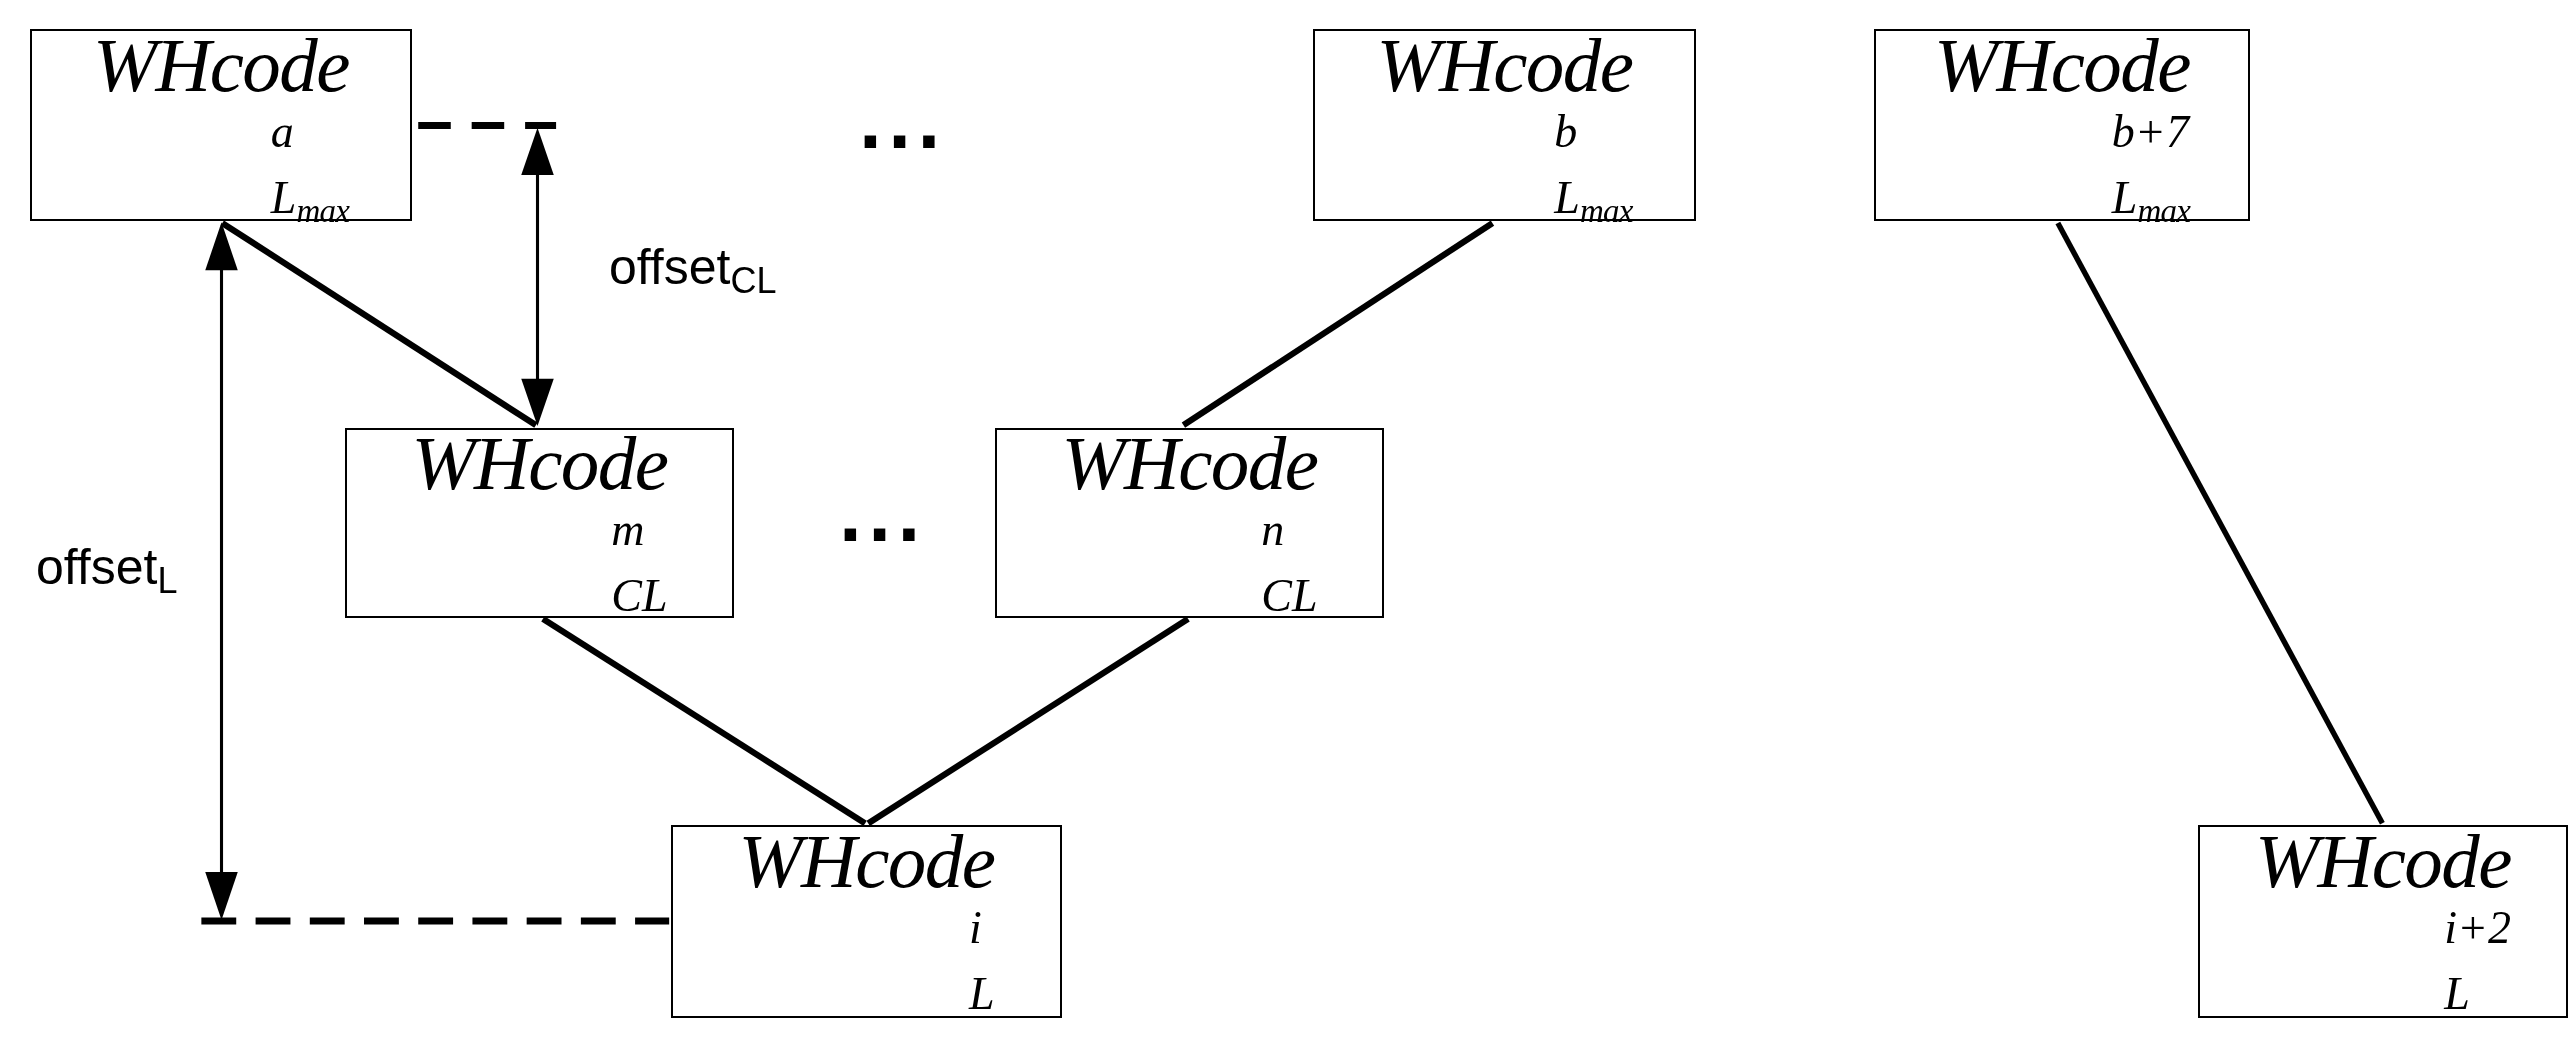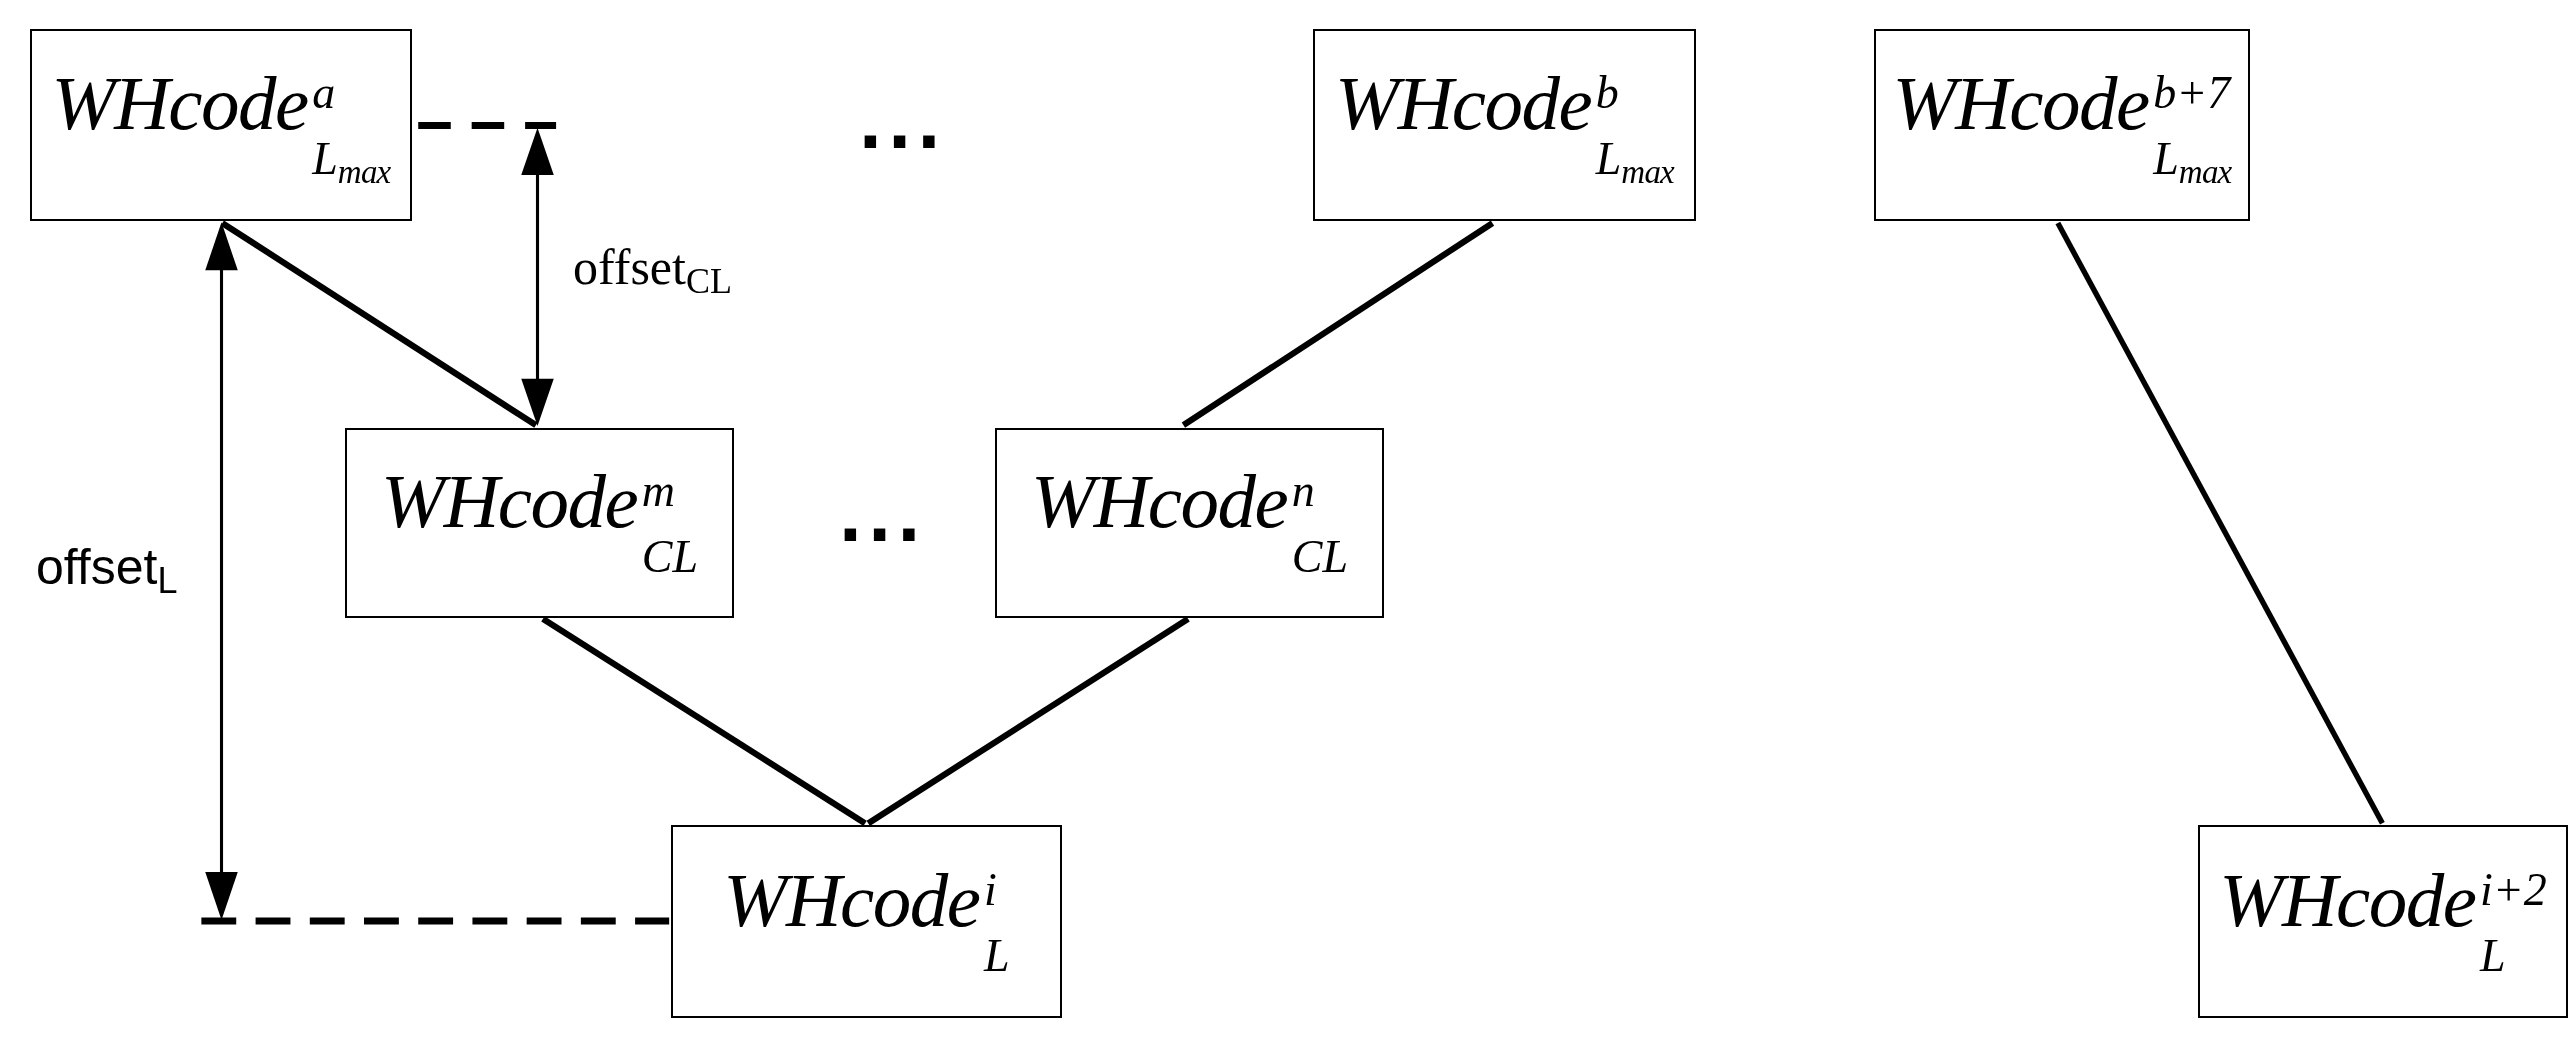--- a/index.html
+++ b/index.html
@@ -19,25 +19,26 @@
     box-sizing:border-box;
     border:2.3px solid #000000;
     background:#ffffff;
     display:flex;
     align-items:center;
     justify-content:center;
     z-index:2;
   }
   .math{
     display:inline-flex;
-    align-items:flex-start;
+    align-items:flex-end;
     font-family:"Liberation Serif", serif;
     font-style:italic;
     color:#000000;
     white-space:nowrap;
+    flex-direction:column;
   }
   .math .base{
     font-size:77px;
     line-height:1;
     letter-spacing:-1.5px;
   }
   .math .stack{
     display:inline-flex;
     flex-direction:column;
     align-items:flex-start;
@@ -177,21 +178,21 @@
   <div class="box" style="left:2198px;top:825px;width:370px;height:193px;">
     <span class="math">
       <span class="base">WHcode</span>
       <span class="stack">
         <span class="sup">i+2</span>
         <span class="sub"><span>L</span><span class="subsub"></span></span>
       </span>
     </span>
   </div>
 
-  <div class="offset-label" style="left:573px;top:242px;font-family:Liberation Serif, serif;">
+  <div class="offset-label" style="left:609px;top:242px;">
     <span>offset</span><span class="off-sub">CL</span>
   </div>
 
   <div class="offset-label" style="left:36px;top:502px;margin-top:40px;">
     <span>offset</span><span class="off-sub">L</span>
   </div>
 
   <div class="dots" style="left:858px;top:93px;">...</div>
   <div class="dots" style="left:838px;top:486px;">...</div>
 

